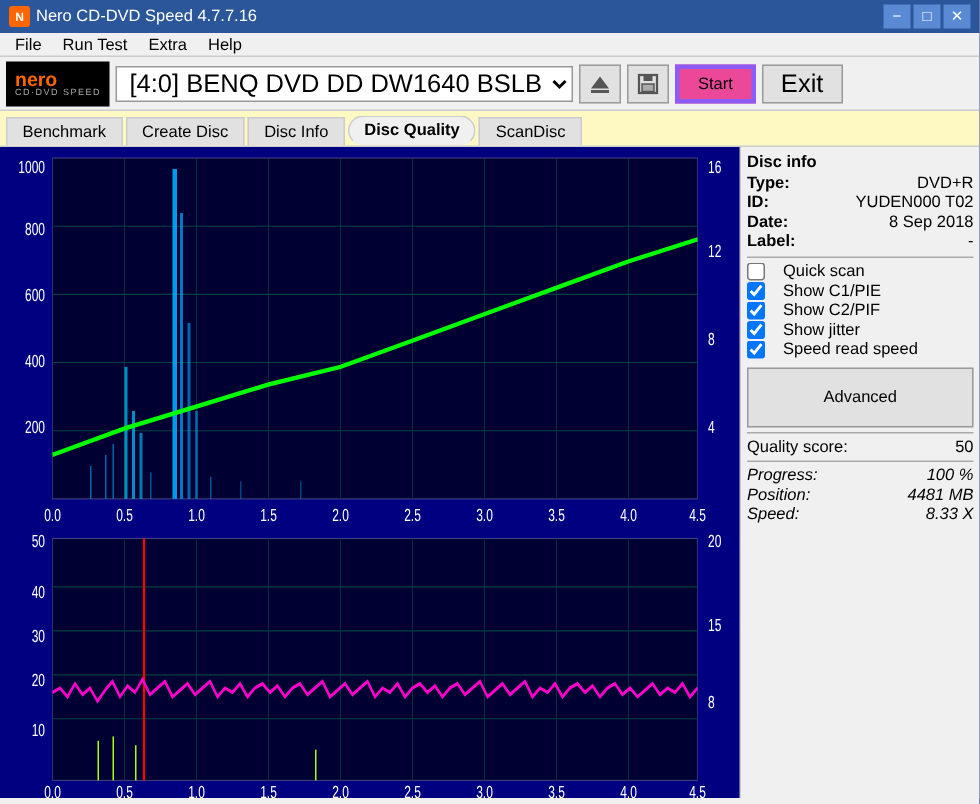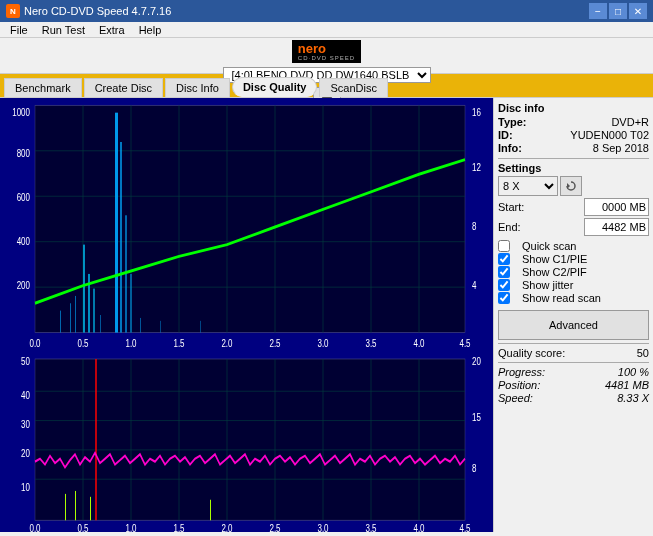--- a/index.html
+++ b/index.html
@@ -10,28 +10,28 @@
     .titlebar-left { display: flex; align-items: center; gap: 4px; }
     .titlebar-icon { width: 14px; height: 14px; background: #ff6600; border-radius: 2px; display: flex; align-items: center; justify-content: center; font-size: 8px; color: white; font-weight: bold; }
     .titlebar-controls { display: flex; gap: 2px; }
     .titlebar-btn { width: 18px; height: 16px; background: #5a8ad4; border: none; color: white; cursor: pointer; font-size: 10px; display: flex; align-items: center; justify-content: center; }
 
     
     .menubar { background: #f0f0f0; border-bottom: 1px solid #ccc; height: 16px; display: flex; align-items: center; padding: 0 4px; gap: 2px; }
     .menu-item { padding: 2px 6px; cursor: pointer; font-size: 11px; color: #000; }
 
     
-    .toolbar { background: #f0f0f0; border-bottom: 1px solid #ccc; height: 36px; display: flex; align-items: center; padding: 2px 4px; gap: 4px; flex-direction: column; }
-    .drive-select { height: 24px; font-size: 11px; padding: 0 4px; border: 1px solid #999; background: white; min-width: 200px; }
+    .toolbar { background: #f0f0f0; border-bottom: 1px solid #ccc; height: 36px; display: flex; align-items: center; padding: 2px 4px; gap: 4px; }
+    .drive-select { height: 24px; font-size: 17px; padding: 0 4px; border: 1px solid #999; background: white; min-width: 200px; }
     .toolbar-icon-btn { width: 28px; height: 26px; background: #e1e1e1; border: 1px solid #999; cursor: pointer; display: flex; align-items: center; justify-content: center; }
-    .start-btn { background: #0369a1; border: 6px solid #8b5cf6; height: 26px; padding: 0 12px; font-size: 11px; cursor: pointer; }
+    .start-btn { background: #ec4899; border: 3px solid #8b5cf6; height: 26px; padding: 0 12px; font-size: 11px; cursor: pointer; }
     .exit-btn { background: #e1e1e1; border: 1px solid #999; height: 26px; padding: 0 12px; font-size: 17px; cursor: pointer; }
 
     
-    .tabs { background: #eab308; height: 24px; display: flex; align-items: flex-end; padding: 0 4px; border-bottom: 1px solid #ccc; }
+    .tabs { background: #fef9c3; height: 24px; display: flex; align-items: flex-end; padding: 0 4px; border-bottom: 1px solid #ccc; }
     .tab { padding: 3px 10px; border: 1px solid #ccc; border-bottom: none; background: #e1e1e1; cursor: pointer; font-size: 11px; margin-right: 2px; }
     .tab.active { background: #f0f0f0; border-bottom: 1px solid #f0f0f0; font-weight: bold; border-radius: 10px; }
 
     
     .main { display: flex; height: calc(536px - 22px - 20px - 36px - 24px); }
 
     
     .chart-area { flex: 1; background: #000080; position: relative; overflow: hidden; }
     
     
@@ -41,21 +41,21 @@
     .panel-row { display: flex; justify-content: space-between; font-size: 11px; margin-bottom: 1px; }
     .panel-label { color: #000; font-weight: bold; }
     .panel-value { color: #000; }
     .divider { border: none; border-top: 1px solid #aaa; margin: 3px 0; }
     .settings-row { display: flex; align-items: center; gap: 2px; margin-bottom: 2px; }
     .speed-select { height: 20px; font-size: 11px; width: 60px; border: 1px solid #999; }
     .mb-input { height: 18px; font-size: 11px; width: 65px; border: 1px solid #999; padding: 0 2px; text-align: right; background: white; }
     .input-row { display: flex; justify-content: space-between; align-items: center; margin-bottom: 2px; }
     .checkbox-row { display: flex; align-items: center; gap: 12px; margin-bottom: 1px; font-size: 11px; }
     .checkbox-row input { width: 12px; height: 12px; margin: 0; }
-    .advanced-btn { width: 100%; height: 30px; background: #e1e1e1; border: 1px solid #999; cursor: pointer; font-size: 11px; margin-top: 2px; }
+    .advanced-btn { width: 100%; height: 40px; background: #e1e1e1; border: 1px solid #999; cursor: pointer; font-size: 11px; margin-top: 2px; }
     .quality-row { display: flex; justify-content: space-between; align-items: center; margin-top: 3px; font-size: 11px; font-weight: normal; }
 
     
     svg { display: block; }
 
     .progress-row { display: flex; justify-content: space-between; font-size: 11px; margin-bottom: 1px; font-style: italic; }
   </style>
 </head>
 <body>
 
@@ -230,70 +230,52 @@
       <div class="panel-title">Disc info</div>
       <div class="panel-row">
         <span class="panel-label">Type:</span>
         <span class="panel-value">DVD+R</span>
       </div>
       <div class="panel-row">
         <span class="panel-label">ID:</span>
         <span class="panel-value">YUDEN000 T02</span>
       </div>
       <div class="panel-row">
-        <span class="panel-label">Info:</span>
+        <span class="panel-label">Date:</span>
         <span class="panel-value">8 Sep 2018</span>
       </div>
+      <div class="panel-row">
+        <span class="panel-label">Label:</span>
+        <span class="panel-value">-</span>
+      </div>
     </div>
 
     <hr class="divider">
 
-    <div class="panel-section">
-      <div class="panel-title">Settings</div>
-      <div class="settings-row">
-        <select class="speed-select">
-          <option>8 X</option>
-        </select>
-        <div class="toolbar-icon-btn" style="width:22px;height:20px;">
-          <svg width="12" height="12" viewBox="0 0 12 12">
-              <path d="M6,2 A4,4 0 1,1 2,6" fill="none" stroke="#555" stroke-width="1.5"></path>
-              <polygon points="2,3 5,6 2,9" fill="#555"></polygon>
-            </svg>
-        </div>
-      </div>
-      <div class="input-row">
-        <span>Start:</span>
-        <input class="mb-input" type="text" value="0000 MB" style="">
-      </div>
-      <div class="input-row">
-        <span>End:</span>
-        <input class="mb-input" type="text" value="4482 MB" style="">
-      </div>
-    </div>
 
     <div class="panel-section">
       <div class="checkbox-row">
         <input type="checkbox" style="">
         <span>Quick scan</span>
       </div>
       <div class="checkbox-row">
         <input type="checkbox" checked="" style="">
         <span>Show C1/PIE</span>
       </div>
       <div class="checkbox-row">
         <input type="checkbox" checked="" style="">
         <span>Show C2/PIF</span>
       </div>
       <div class="checkbox-row">
         <input type="checkbox" checked="" style="">
         <span>Show jitter</span>
       </div>
       <div class="checkbox-row">
         <input type="checkbox" checked="" style="">
-        <span>Show read scan</span>
+        <span>Speed read speed</span>
       </div>
     </div>
 
     <button class="advanced-btn">Advanced</button>
 
     <hr class="divider">
 
     <div class="quality-row">
       <span>Quality score:</span>
       <span>50</span>

